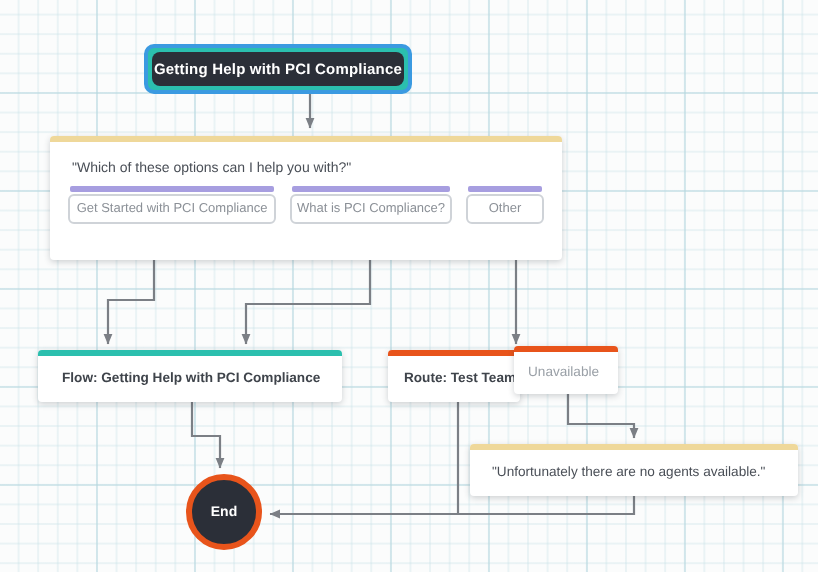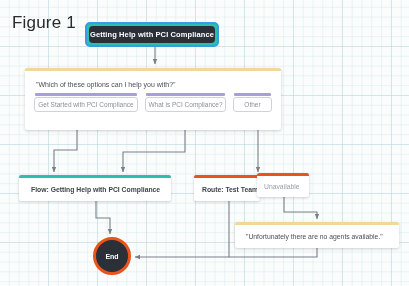--- a/index.html
+++ b/index.html
@@ -36,21 +36,21 @@
     top: 13px;
     font-size: 17px;
     color: #2b2b2b;
     letter-spacing: 0.2px;
     white-space: nowrap;
   }
 
   
   .start-node {
     position: absolute;
-    left: 85px;
+    left: 72px;
     top: 22px;
     width: 134px;
     height: 25px;
     box-sizing: border-box;
     border: 2px solid #3b9ae1;
     border-radius: 5px;
     background: #2bbfae;
     padding: 2px;
   }
   .start-node-inner {
@@ -240,21 +240,20 @@
       <path d="M96,201 L96,218 L110,218 L110,234" marker-end="url(#arrow)"></path>
 
       <path d="M284,197 L284,212 L317,212 L317,219" marker-end="url(#arrow)"></path>
 
       <path d="M229,201 L229,257 L135,257" marker-end="url(#arrow)"></path>
 
       <path d="M317,248 L317,257 L229,257"></path>
     </g>
   </svg>
 
-  <div class="figure-label">Figure 1</div>
 
   <div class="start-node">
     <div class="start-node-inner">
       <span class="start-node-label">Getting Help with PCI Compliance</span>
     </div>
   </div>
 
   <div class="card options-card">
     <div class="card-bar" style="background:#efd89a"></div>
     <div class="options-prompt">"Which of these options can I help you with?"</div>

